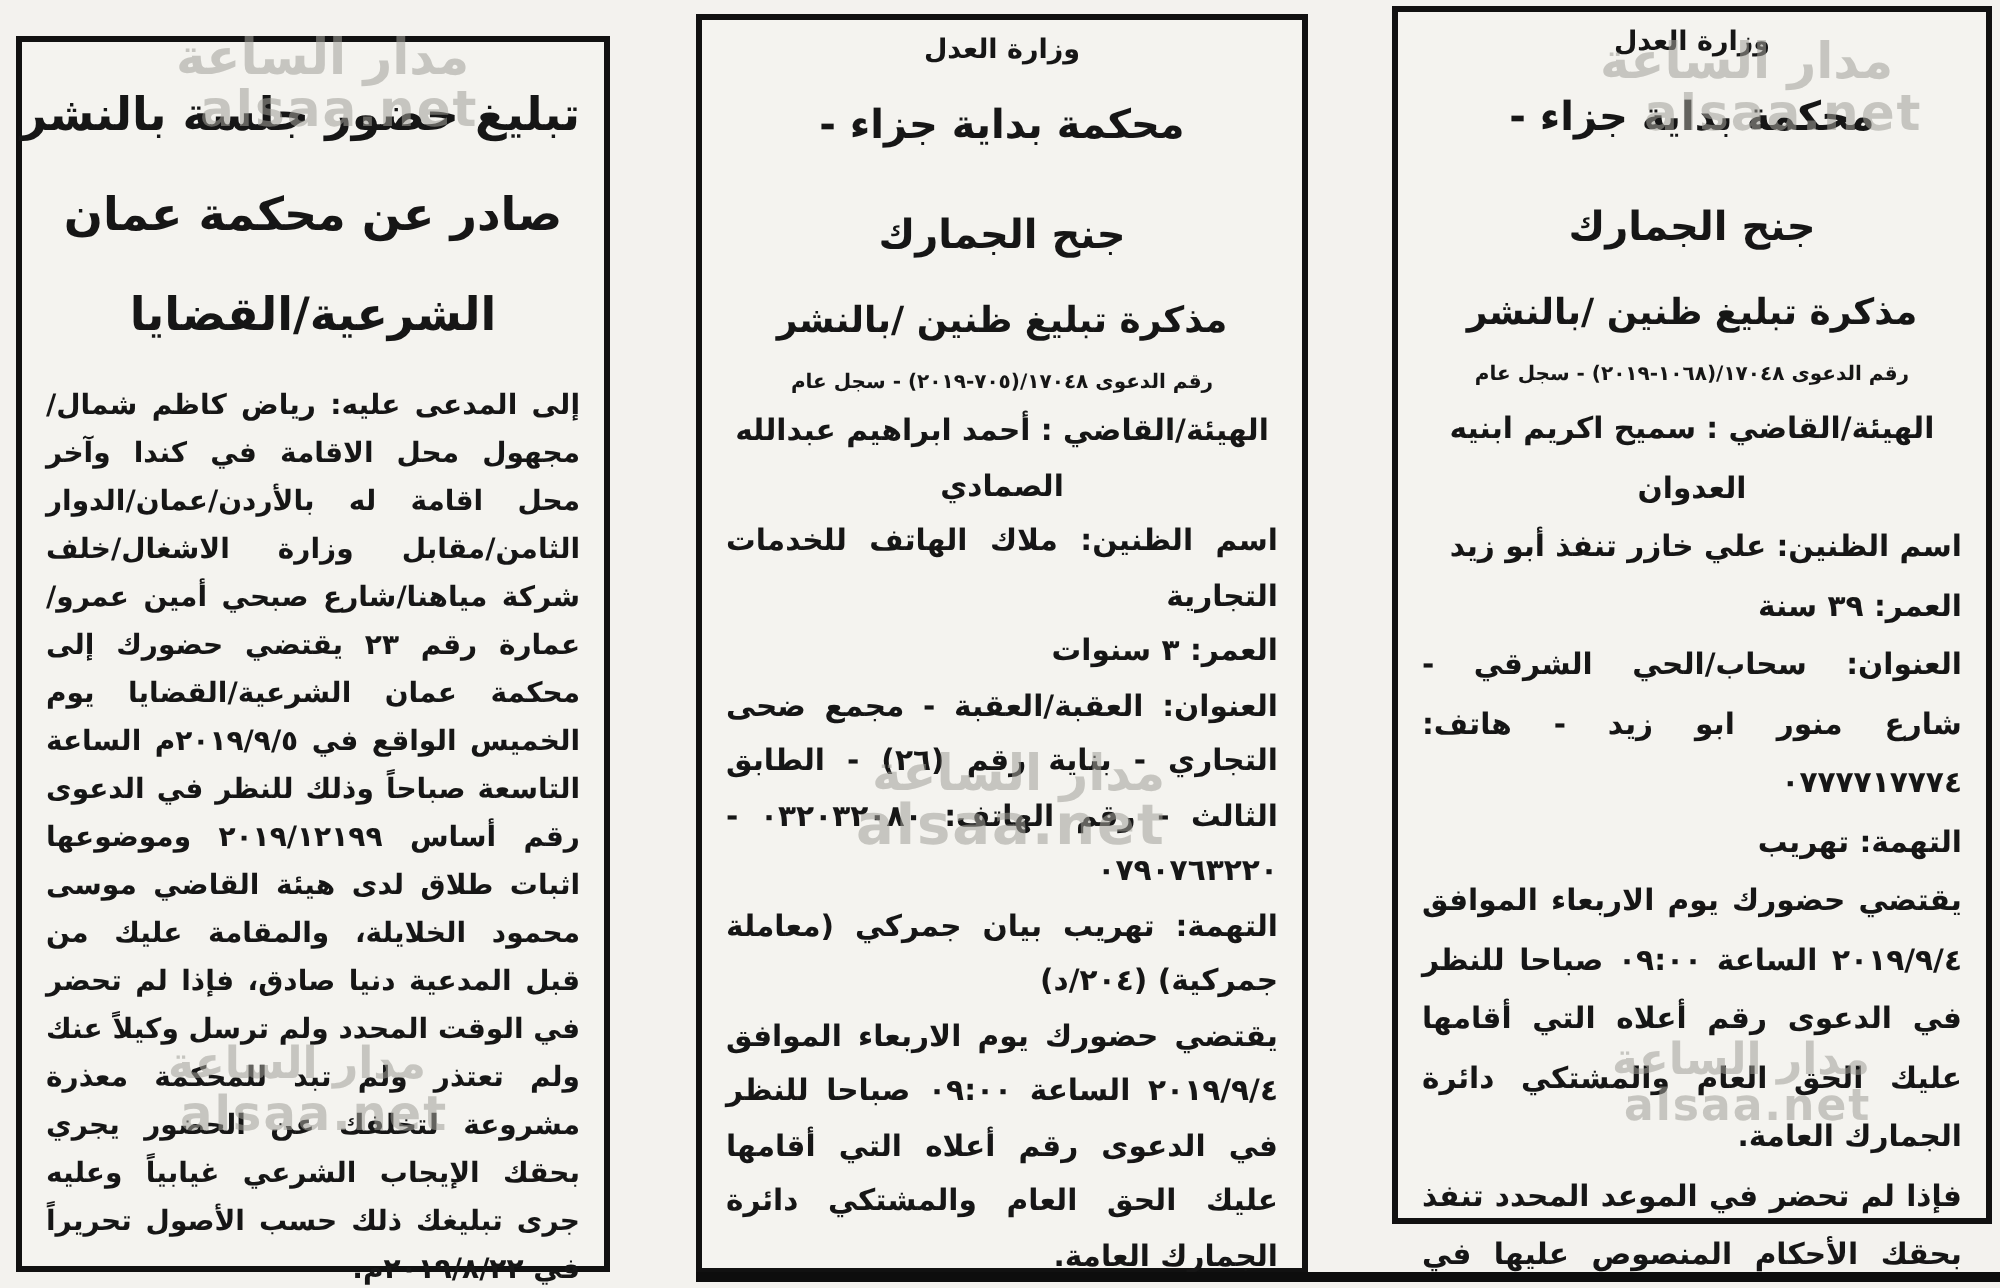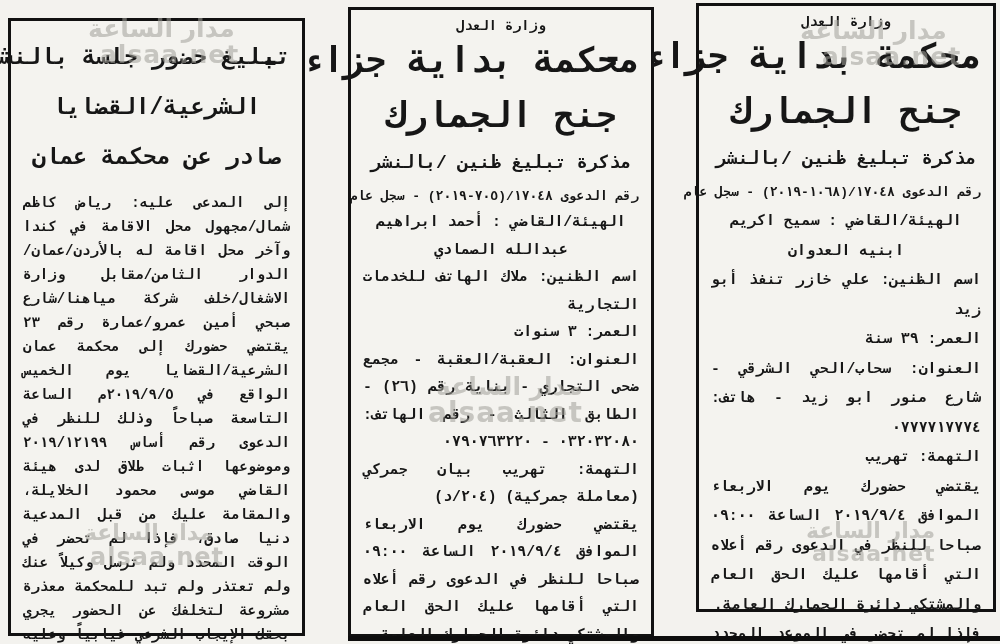--- a/index.html
+++ b/index.html
@@ -14,47 +14,46 @@
     overflow:hidden;
     direction:rtl;
     color:#161616;
   }
   .notice{
     position:absolute;
     background:#f4f3ef;
     border:3px solid #111;
     box-sizing:border-box;
     padding:0 12px;
-    font-family:Liberation Mono, monospace;
   }
   .notice--left  {left:8px;  top:18px; width:297px; height:618px;}
   .notice--mid   {left:348px; top:7px;  width:306px; height:630px;}
   .notice--right {left:696px; top:3px;  width:300px; height:609px;}
 
   .ministry{
     text-align:center;font-weight:700;font-size:13.5px;
     margin-top:7px;white-space:nowrap;
   }
   .big-title{
     text-align:center;font-weight:700;
     white-space:nowrap;
   }
   .notice--mid .big-title, .notice--right .big-title{
-    font-size:35px;line-height:52px;margin-top:3px;
+    font-size:20px;line-height:52px;margin-top:3px;
   }
   .notice--left .big-title{
     font-size:23px;line-height:50px;
   }
   .notice--left .title-wrap{margin-top:12px;}
   .subtitle{
     text-align:center;font-weight:700;font-size:18px;
     margin-top:7px;white-space:nowrap;
   }
   .case-line{
-    font-weight:700;font-size:13px;
+    text-align:center;font-weight:700;font-size:10px;
     margin-top:15px;white-space:nowrap;
   }
   .body-block{
     font-weight:700;
     text-align:justify;
   }
   .notice--mid .body-block{font-size:14.8px;line-height:27.5px;margin-top:5px;}
   .notice--right .body-block{font-size:14.8px;line-height:29.5px;margin-top:7px;}
   .notice--left .body-block{font-size:14px;line-height:24px;margin-top:8px;}
   .centered-line{text-align:center;}
@@ -73,22 +72,22 @@
   .wm-en{font-size:25px;letter-spacing:1px;}
 </style>
 </head>
 <body>
 
 <div class="page">
 
   <div class="notice notice--left">
     <div class="title-wrap">
       <div class="big-title">تبليغ حضور جلسة بالنشر</div>
+      <div class="big-title">صادر عن محكمة عمان</div>
       <div class="big-title">الشرعية/القضايا</div>
-      <div class="big-title">صادر عن محكمة عمان</div>
     </div>
     <div class="body-block">
       <p class="para">إلى المدعى عليه: رياض كاظم شمال/مجهول محل الاقامة في كندا وآخر محل اقامة له بالأردن/عمان/الدوار الثامن/مقابل وزارة الاشغال/خلف شركة مياهنا/شارع صبحي أمين عمرو/عمارة رقم ٢٣ يقتضي حضورك إلى محكمة عمان الشرعية/القضايا يوم الخميس الواقع في ٢٠١٩/٩/٥م الساعة التاسعة صباحاً وذلك للنظر في الدعوى رقم أساس ٢٠١٩/١٢١٩٩ وموضوعها اثبات طلاق لدى هيئة القاضي موسى محمود الخلايلة، والمقامة عليك من قبل المدعية دنيا صادق، فإذا لم تحضر في الوقت المحدد ولم ترسل وكيلاً عنك ولم تعتذر ولم تبد للمحكمة معذرة مشروعة لتخلفك عن الحضور يجري بحقك الإيجاب الشرعي غيابياً وعليه جرى تبليغك ذلك حسب الأصول تحريراً في ٢٠١٩/٨/٢٢م.</p>
     </div>
 
   </div>
 
   <div class="notice notice--mid">
     <div class="ministry">وزارة العدل</div>
     <div class="title-wrap">

